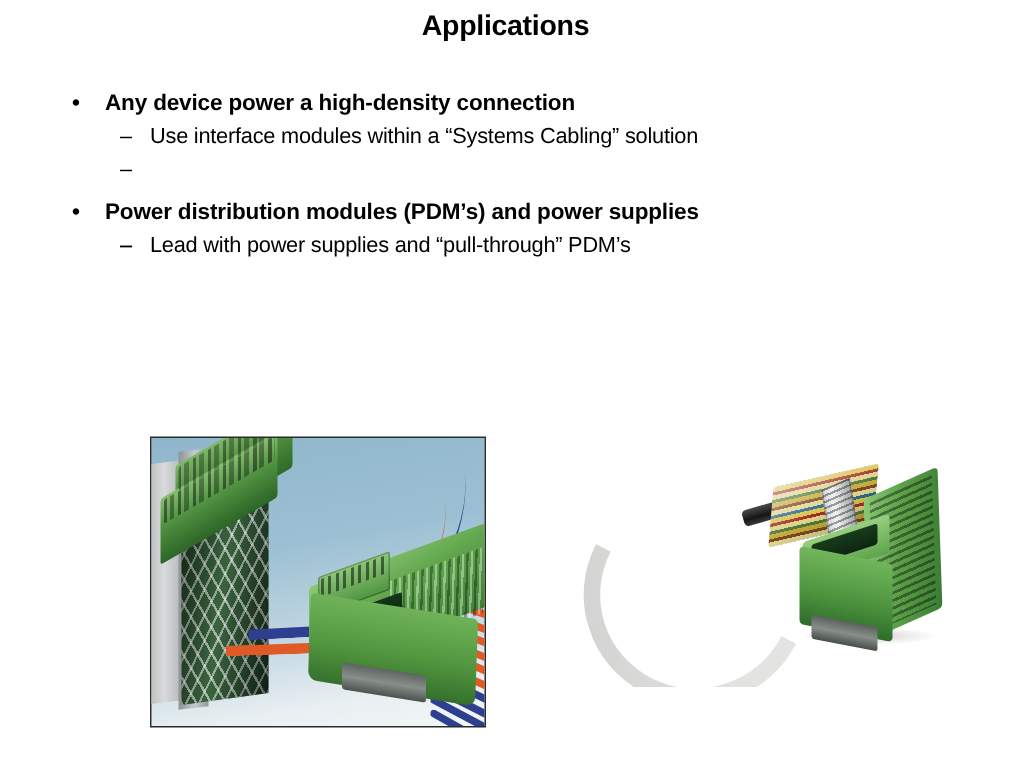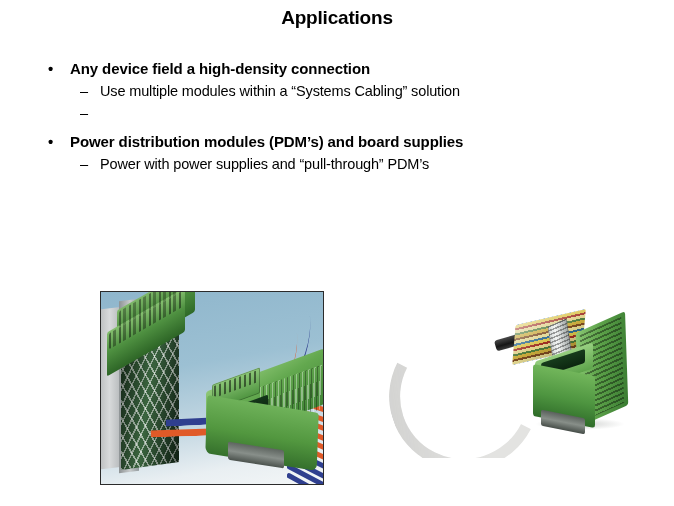--- a/index.html
+++ b/index.html
@@ -444,42 +444,42 @@
 </head>
 <body>
 
 <div class="slide-title">Applications</div>
 
 <div class="body-block">
 
   <div class="group">
     <div class="l1">
       <span class="marker">•</span>
-      <span>Any device field a high-density  connection</span>
+      <span>Any device power a high-density  connection</span>
     </div>
     <div class="l2">
       <span class="marker">–</span>
-      <span>Use multiple modules within a “Systems Cabling” solution</span>
+      <span>Use interface modules within a “Systems Cabling” solution</span>
     </div>
     <div class="l2">
       <span class="marker">–</span>
     </div>
   </div>
 
   <div class="group second">
     <div class="l1">
       <span class="marker">•</span>
-      <span>Power distribution  modules  (PDM’s) and board supplies</span>
+      <span>Power distribution  modules  (PDM’s) and power supplies</span>
     </div>
     <div class="l2">
       <span class="marker">–</span>
     </div>
     <div class="l2">
       <span class="marker">–</span>
-      <span>Power with power supplies and “pull-through” PDM’s</span>
+      <span>Lead with power supplies and “pull-through” PDM’s</span>
     </div>
   </div>
 
 </div>
 
 <div class="photo1">
 
   <div class="p1-stack">
     <div class="p1-plate"></div>
     <div class="p1-plate2"></div>

